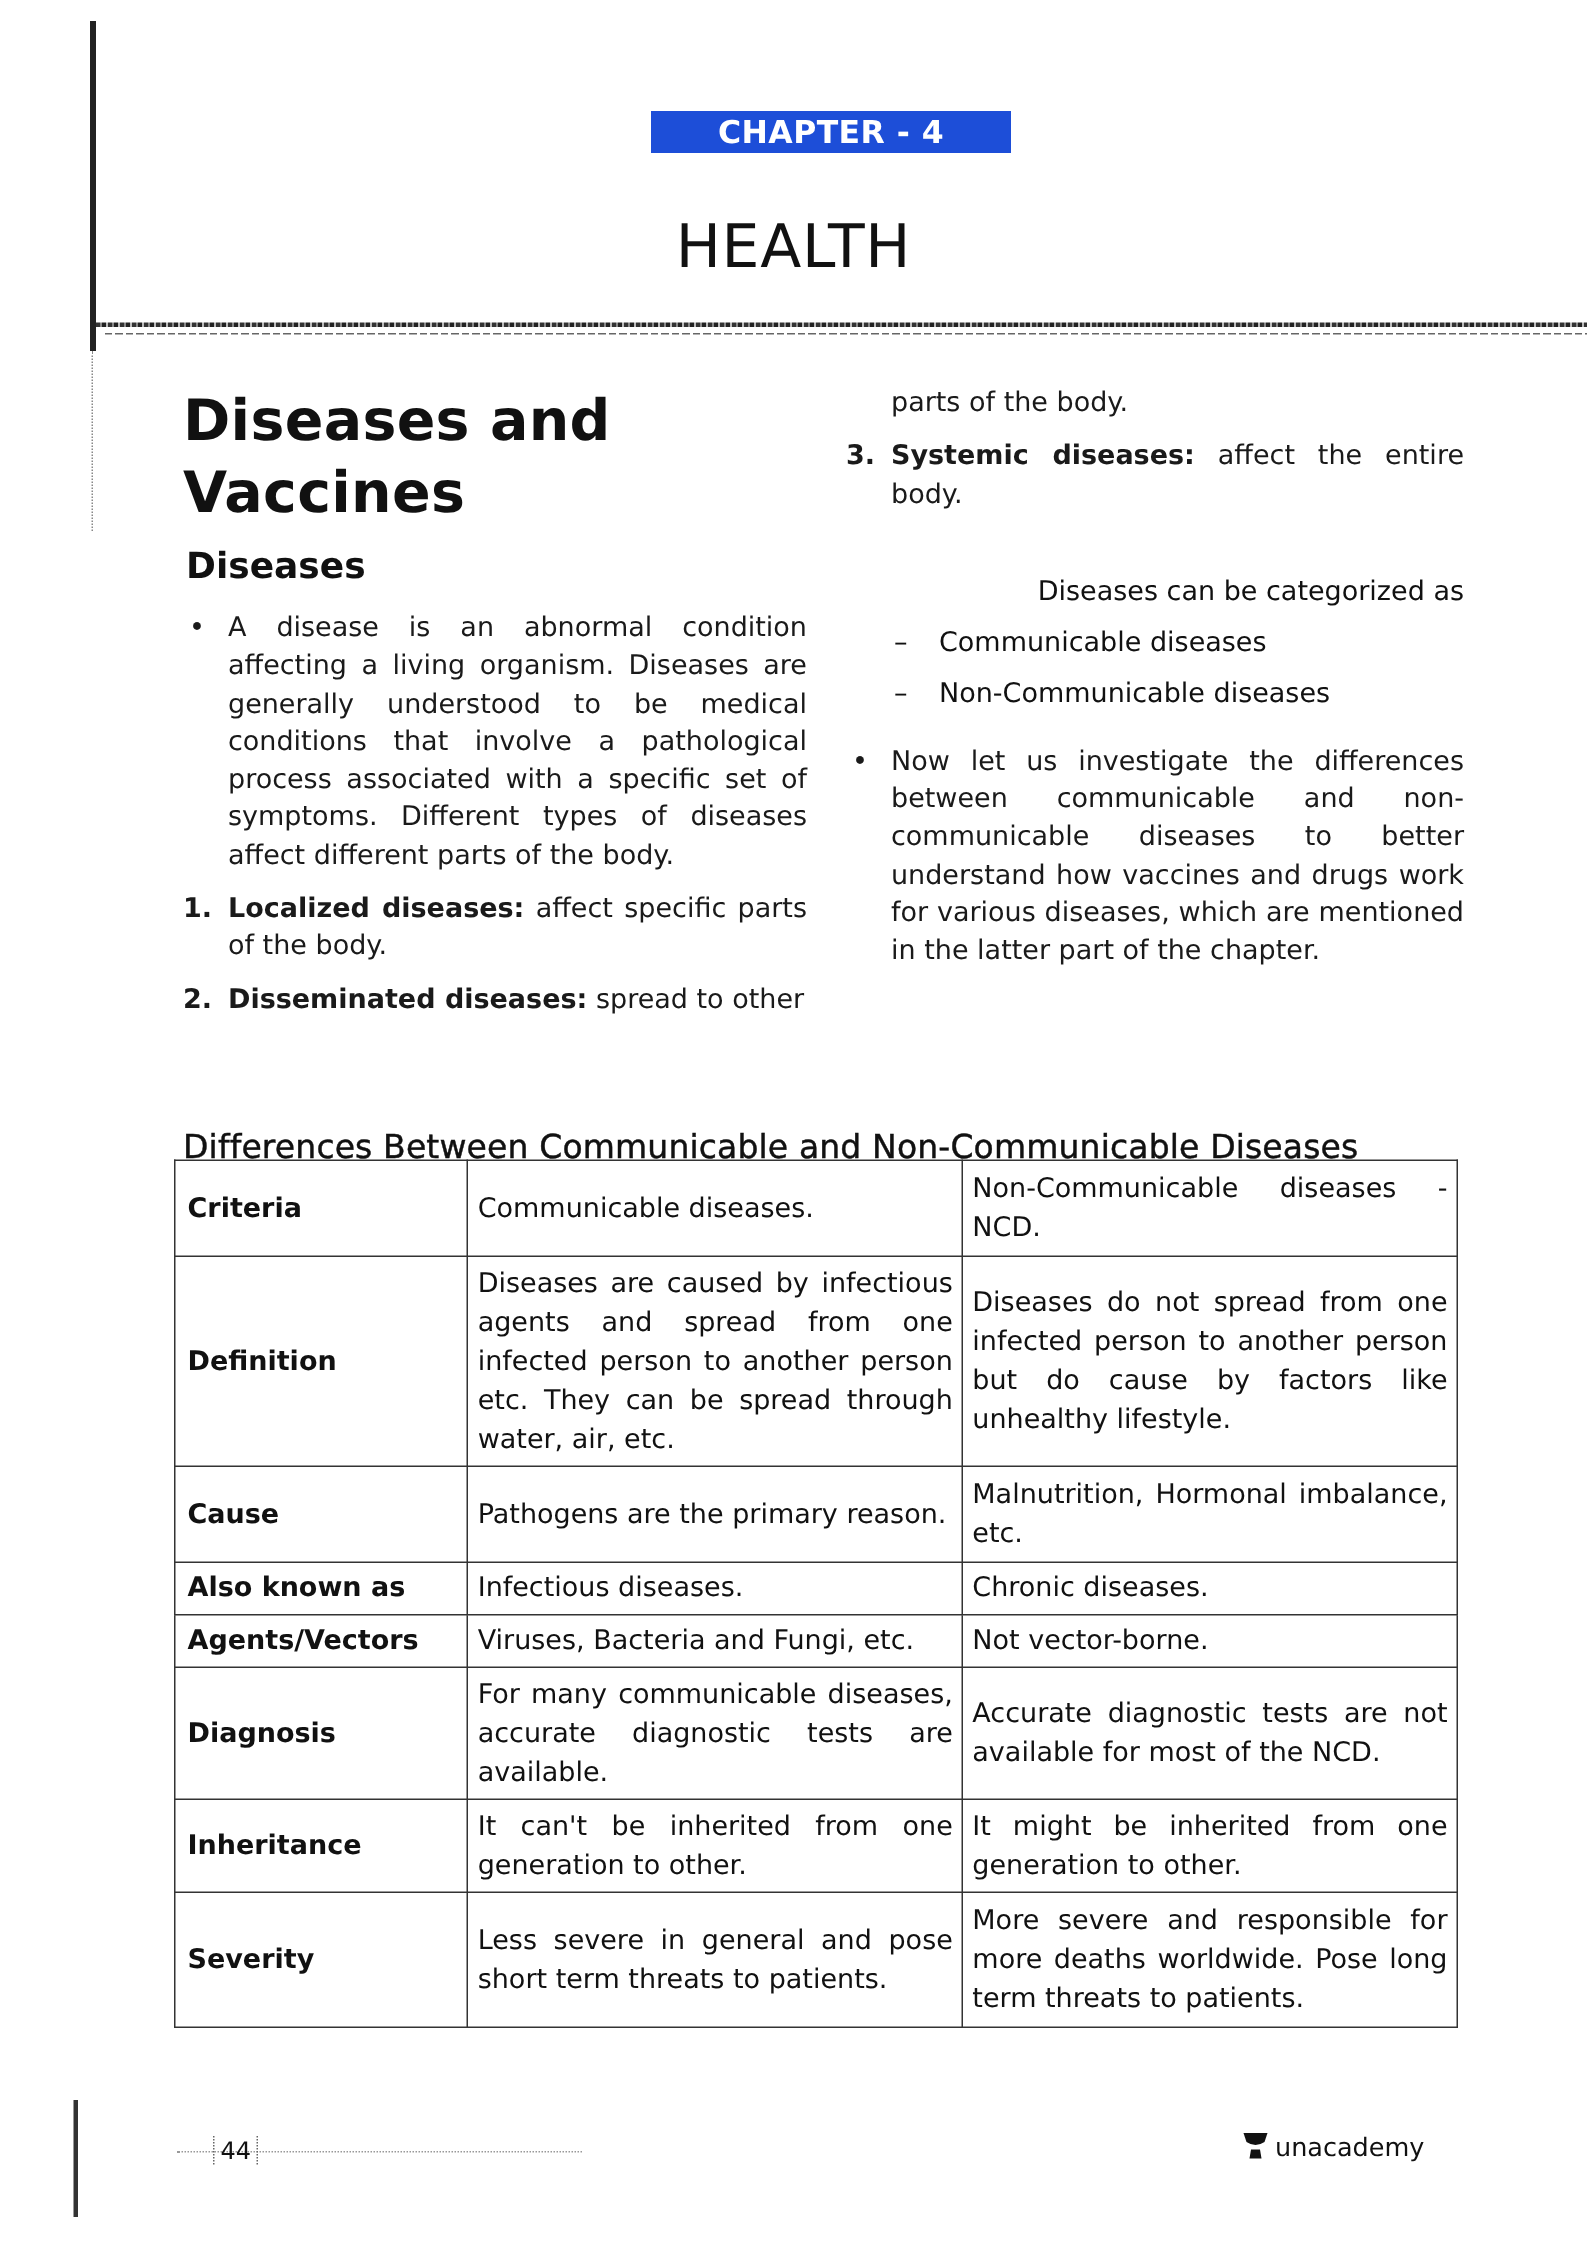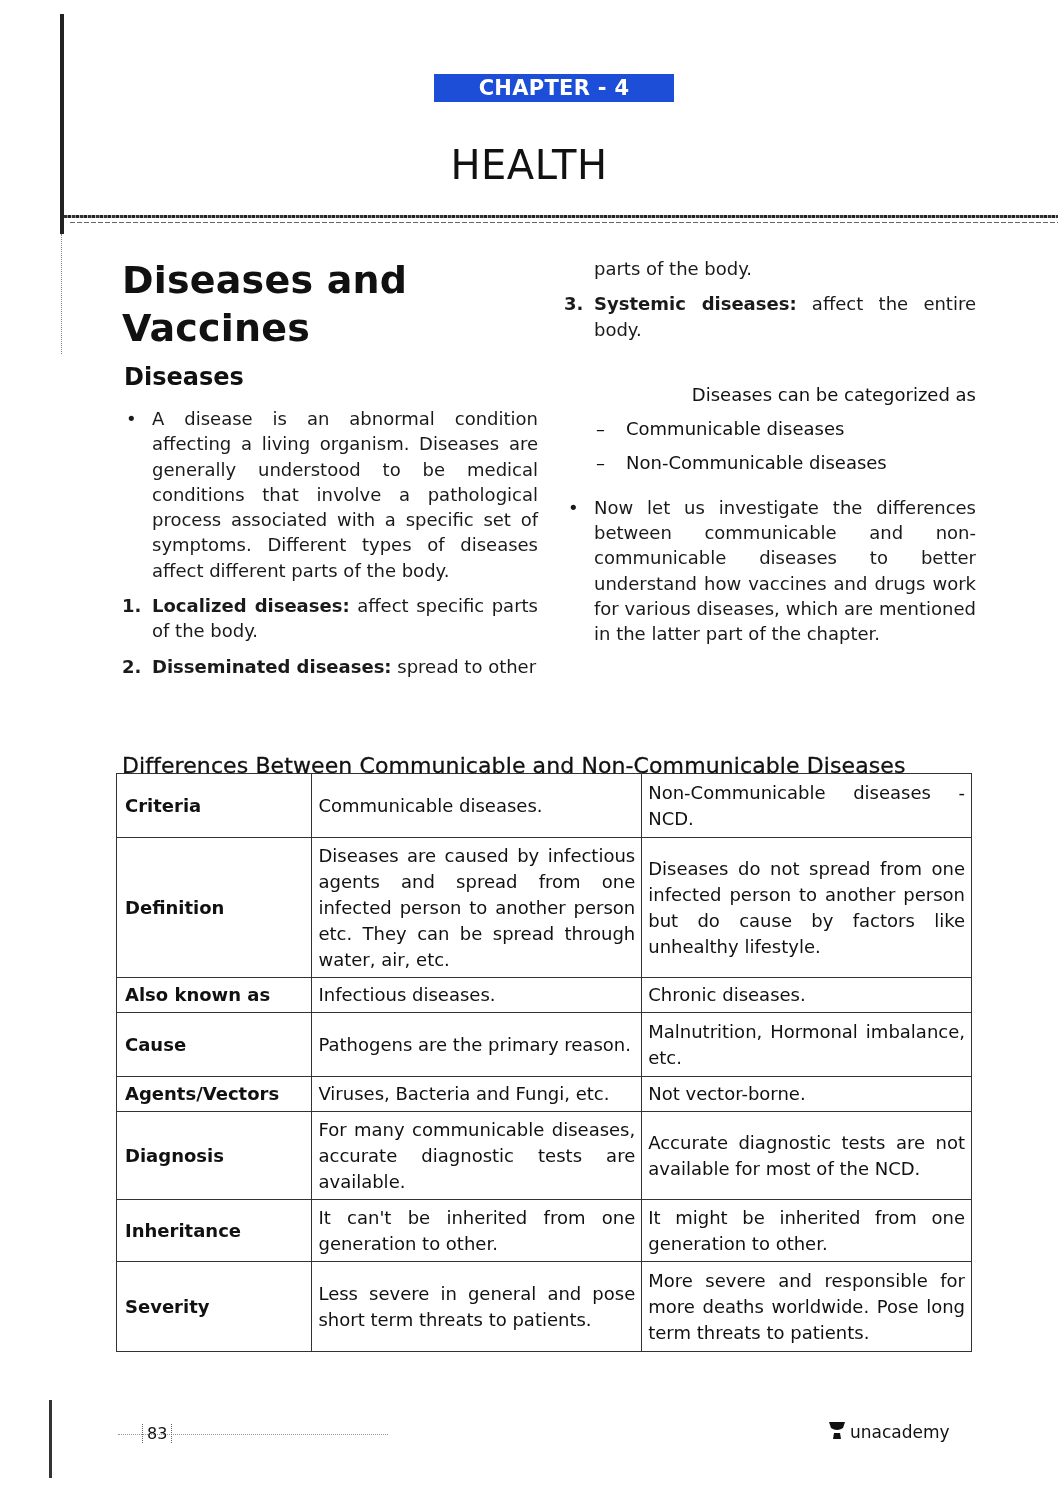--- a/index.html
+++ b/index.html
@@ -137,29 +137,29 @@
       <tr style="height:64px">
     <td class="crit">Criteria</td>
     <td class="comm">Communicable diseases.</td>
     <td class="ncd">Non-Communicable diseases -NCD.</td>
   </tr>
   <tr style="height:140px">
     <td class="crit">Definition</td>
     <td class="comm">Diseases are caused by infectious agents and spread from one infected person to another person etc. They can be spread through water, air, etc.</td>
     <td class="ncd">Diseases do not spread from one infected person to another person but do cause by factors like unhealthy lifestyle.</td>
   </tr>
+  <tr style="height:64px">
+    <td class="crit">Cause</td>
+    <td class="comm">Pathogens are the primary reason.</td>
+    <td class="ncd">Malnutrition, Hormonal imbalance, etc.</td>
+  </tr>
   <tr style="height:34px">
     <td class="crit">Also known as</td>
     <td class="comm">Infectious diseases.</td>
     <td class="ncd">Chronic diseases.</td>
-  </tr>
-  <tr style="height:64px">
-    <td class="crit">Cause</td>
-    <td class="comm">Pathogens are the primary reason.</td>
-    <td class="ncd">Malnutrition, Hormonal imbalance, etc.</td>
   </tr>
   <tr style="height:34px">
     <td class="crit">Agents/Vectors</td>
     <td class="comm">Viruses, Bacteria and Fungi, etc.</td>
     <td class="ncd">Not vector-borne.</td>
   </tr>
   <tr style="height:88px">
     <td class="crit">Diagnosis</td>
     <td class="comm">For many communicable diseases, accurate diagnostic tests are available.</td>
     <td class="ncd">Accurate diagnostic tests are not available for most of the NCD.</td>
@@ -171,21 +171,21 @@
   </tr>
   <tr style="height:90px">
     <td class="crit">Severity</td>
     <td class="comm">Less severe in general and pose short term threats to patients.</td>
     <td class="ncd">More severe and responsible for more deaths worldwide. Pose long term threats to patients.</td>
   </tr>
 </tbody>
   </table>
 
 <div class="footer-line"></div>
-<div class="footer-page">83</div>
+<div class="footer-page">44</div>
 <div class="brand">
   <span>
     <svg width="18" height="20" viewBox="0 0 18 20">
       <path d="M1 2 H17 L15 8 Q9 12 3 8 Z" fill="#111"></path>
       <path d="M6 13 H12 L13 19 H5 Z" fill="#111"></path>
     </svg>
   </span>
   <span class="brand-name">unacademy</span>
 </div>
 

